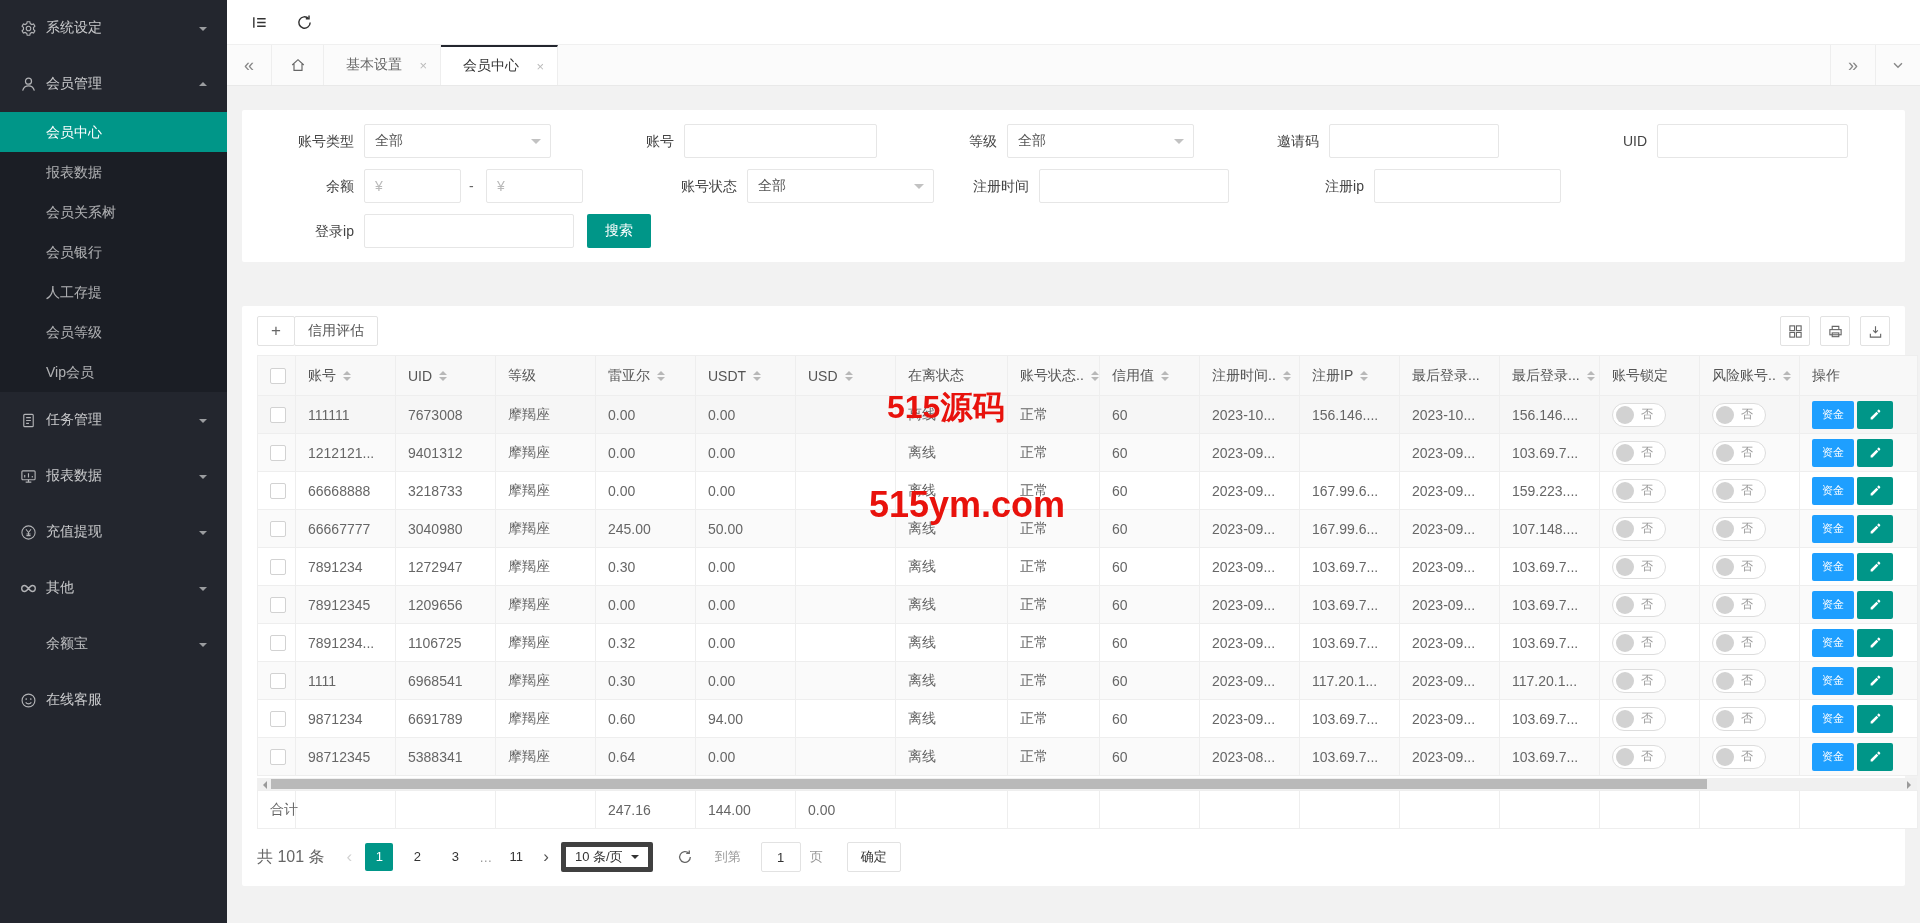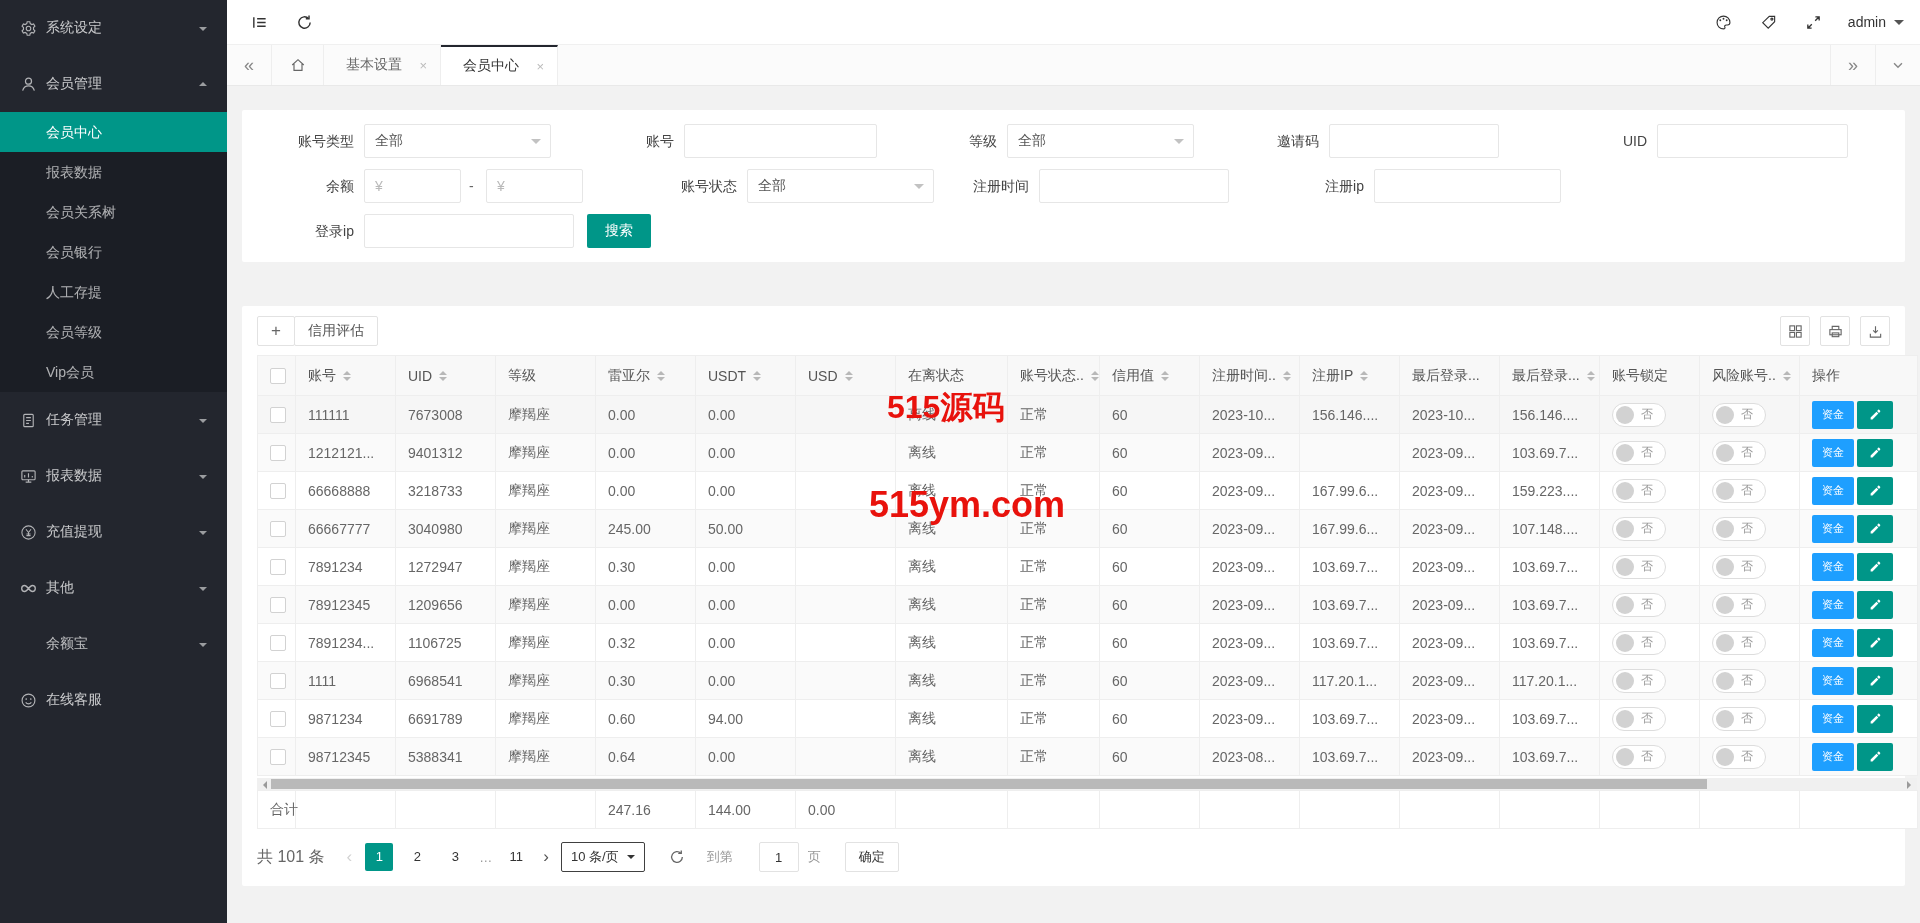--- a/index.html
+++ b/index.html
@@ -113,28 +113,28 @@
   .harrow.r { right:2px; border-left-color:#9a9a9a; }
   .sum-table td { background:#fff !important; color:#666; }
   .pagebar { display:flex; align-items:center; padding:13px 0 14px; color:#666; }
   .pg-total { margin-right:14px; font-size:16px; }
   .pg-prev { color:#d2d2d2; margin:0 8px; font-size:17px; cursor:default; }
   .pg-num { min-width:28px; height:28px; line-height:28px; text-align:center; margin:0 5px;
             color:#333; cursor:pointer; font-size:13px; }
   .pg-num.active { background:#009688; color:#fff; border-radius:2px; cursor:default; }
   .pg-ellipsis { color:#999; margin:0 5px; font-size:13px; }
   .pg-next { color:#555; margin:0 12px 0 8px; font-size:17px; cursor:pointer; }
-  .pg-size { height:30px; border:1px solid #404040; border-radius:2px; display:flex; align-items:center;
+  .pg-size { height:30px; border:5px solid #404040; border-radius:2px; display:flex; align-items:center;
              padding:0 9px; margin-right:18px; color:#333; font-size:13px; cursor:pointer; background:#fff; }
   .sel-caret2 { margin-left:8px; width:0; height:0; border:4px solid transparent;
                 border-top-color:#333; margin-top:4px; }
   .pg-refresh { width:28px; height:28px; display:flex; align-items:center; justify-content:center;
                 color:#666; margin-right:16px; cursor:pointer; }
   .pg-refresh svg { width:16px; height:16px; }
-  .pg-goto { color:#999; margin-right:26px; font-size:13px; }
+  .pg-goto { color:#999; margin-right:20px; font-size:13px; }
   .pg-input { width:40px; height:30px; border:1px solid #e2e2e2; border-radius:2px; text-align:center;
               color:#333; font:inherit; font-size:13px; outline:none; }
   .pg-page { color:#999; margin:0 12px 0 9px; font-size:13px; }
   .pg-confirm { height:30px; border:1px solid #e2e2e2; background:#fff; border-radius:2px;
                 padding:0 13px; color:#333; font-size:13px; cursor:pointer;margin-left:12px; }
   
   .wm { position:absolute; font-weight:bold; z-index:5; pointer-events:none; }
   .wm1 { left:660px; top:300px; font-size:32px; }
   .wm2 { left:642px; top:398px; font-size:36px; }
 </style>
@@ -236,45 +236,20 @@
             <path d="M3 3.5v11"></path>
             <path d="M6.5 5h9M6.5 9h9M6.5 13h9"></path>
           </svg>
         </div>
       <div class="tb-icon">
           <svg viewBox="0 0 18 18" fill="none" stroke="currentColor" stroke-width="1.5">
             <path d="M15 9a6 6 0 1 1-1.7-4.2"></path>
             <path d="M13.8 1.6v3.4h-3.4"></path>
           </svg>
         </div>
-    </div>
-    <div class="topbar-right">
-      <div class="tb-icon">
-          <svg viewBox="0 0 18 18" fill="none" stroke="currentColor" stroke-width="1.2">
-            <path d="M9 2.2a6.8 6.8 0 1 0 0 13.6c1.5 0 1.9-1 1.4-2-.5-1.1.2-2.2 1.5-2.2h1.3c1.6 0 2.6-1 2.6-2.6A6.8 6.8 0 0 0 9 2.2z"></path>
-            <circle cx="5.6" cy="6.6" r="1" fill="currentColor" stroke="none"></circle>
-            <circle cx="9" cy="5" r="1" fill="currentColor" stroke="none"></circle>
-            <circle cx="12.4" cy="6.6" r="1" fill="currentColor" stroke="none"></circle>
-          </svg>
-        </div>
-      <div class="tb-icon">
-          <svg viewBox="0 0 18 18" fill="none" stroke="currentColor" stroke-width="1.2">
-            <path d="M9.8 2.5h5.7v5.7L8.7 15 2.9 9.2z"></path>
-            <circle cx="12.6" cy="5.4" r="1.1"></circle>
-          </svg>
-        </div>
-      <div class="tb-icon">
-          <svg viewBox="0 0 18 18" fill="none" stroke="currentColor" stroke-width="1.4">
-            <path d="M11 3h4v4M7 15H3v-4M15 3l-4.2 4.2M3 15l4.2-4.2"></path>
-          </svg>
-        </div>
-      <div class="admin">
-        <span>admin</span>
-        <i class="caret-dn"></i>
-      </div>
     </div>
   </header>
 
   <div class="tabbar">
     <div class="tab-ctrl">«</div>
     <div class="tab-home">
       <span class="icon">
           <svg viewBox="0 0 18 18" fill="none" stroke="currentColor" stroke-width="1.3">
             <path d="M2.5 9L9 3l6.5 6M4.5 7.8V15h9V7.8"></path>
           </svg>

